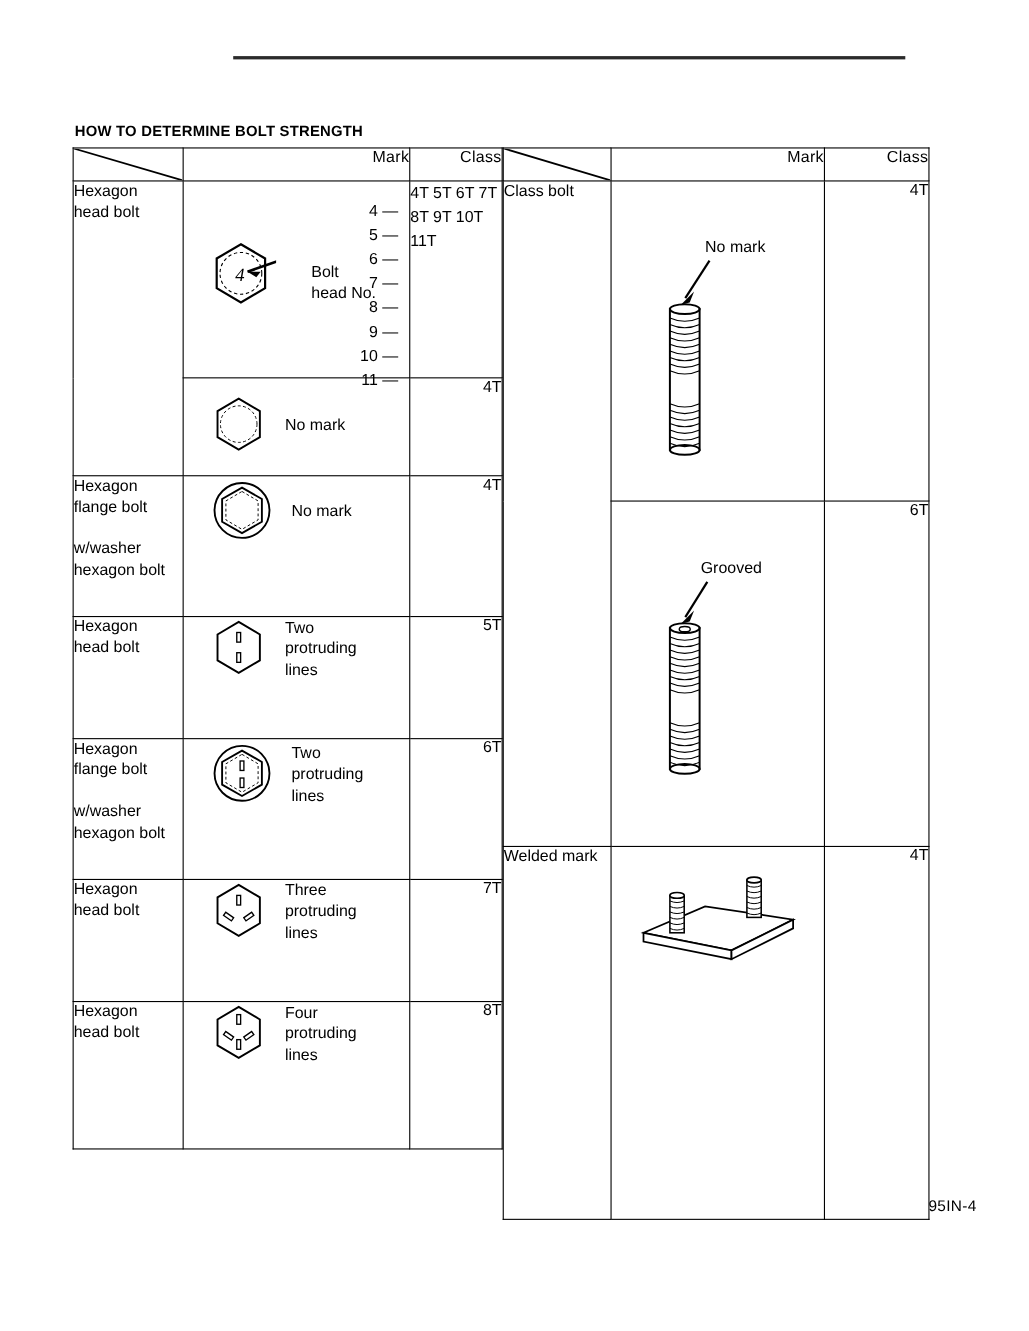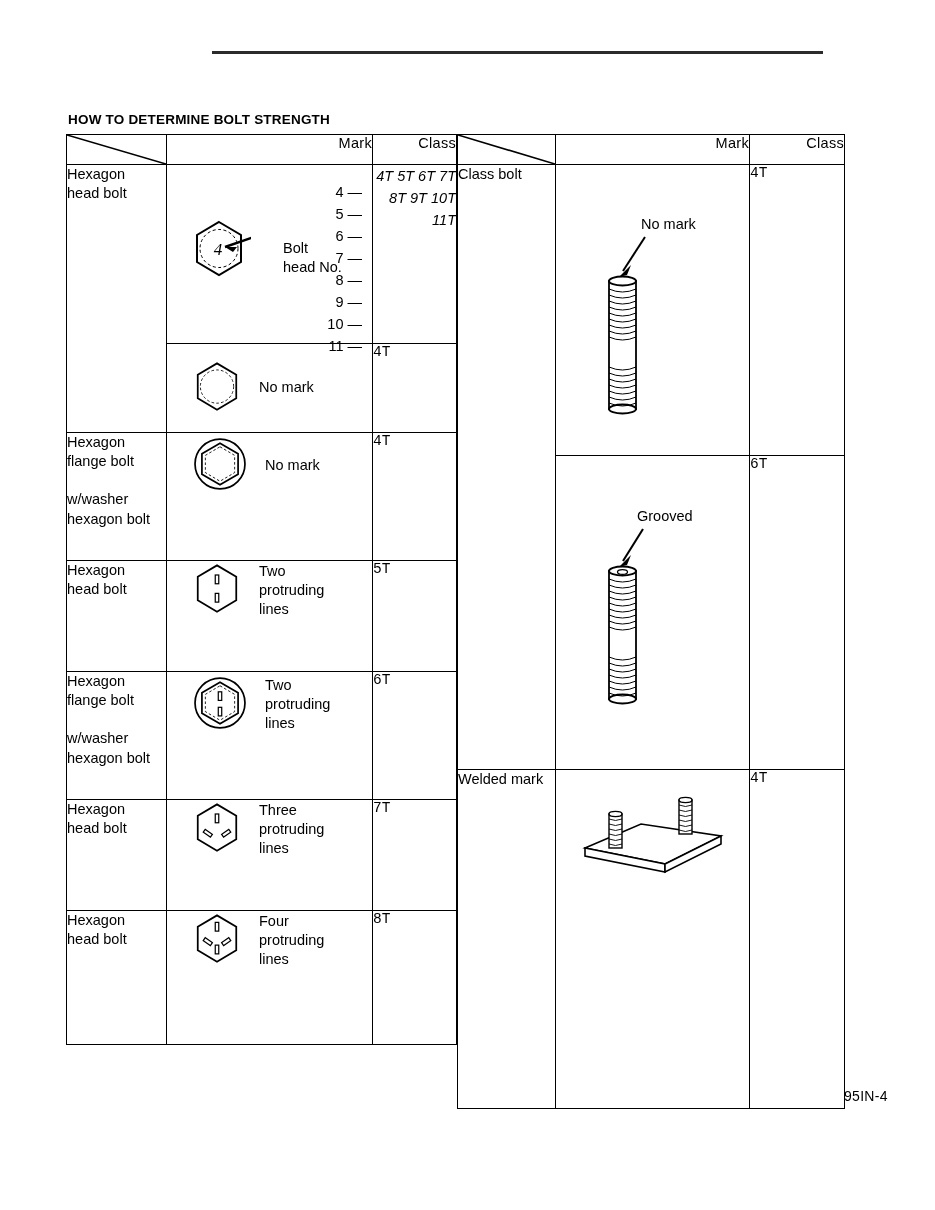--- a/index.html
+++ b/index.html
@@ -88,32 +88,30 @@
   .lbl {
     padding: 14px 0 0 13px;
     font-size: 14.5px;
     line-height: 1.32;
     white-space: pre-line;
     margin-top: 8px;
   }
 
   
   .cls {
+    text-align: right;
+    vertical-align: middle;
+    font-size: 14.5px;
+  }
+  .cls-stack {
     text-align: left;
-    vertical-align: middle;
-    font-size: 14.5px;
-    font-family: Liberation Mono, monospace;
-  }
-  .cls-stack {
-    text-align: right;
     vertical-align: top;
     padding-top: 16px;
     font-size: 14.5px;
     line-height: 1.52;
-    font-style: italic;
   }
 
   
   .mark-cell {
     position: relative;
   }
   .mark-flex {
     display: flex;
     align-items: center;
     height: 100%;

